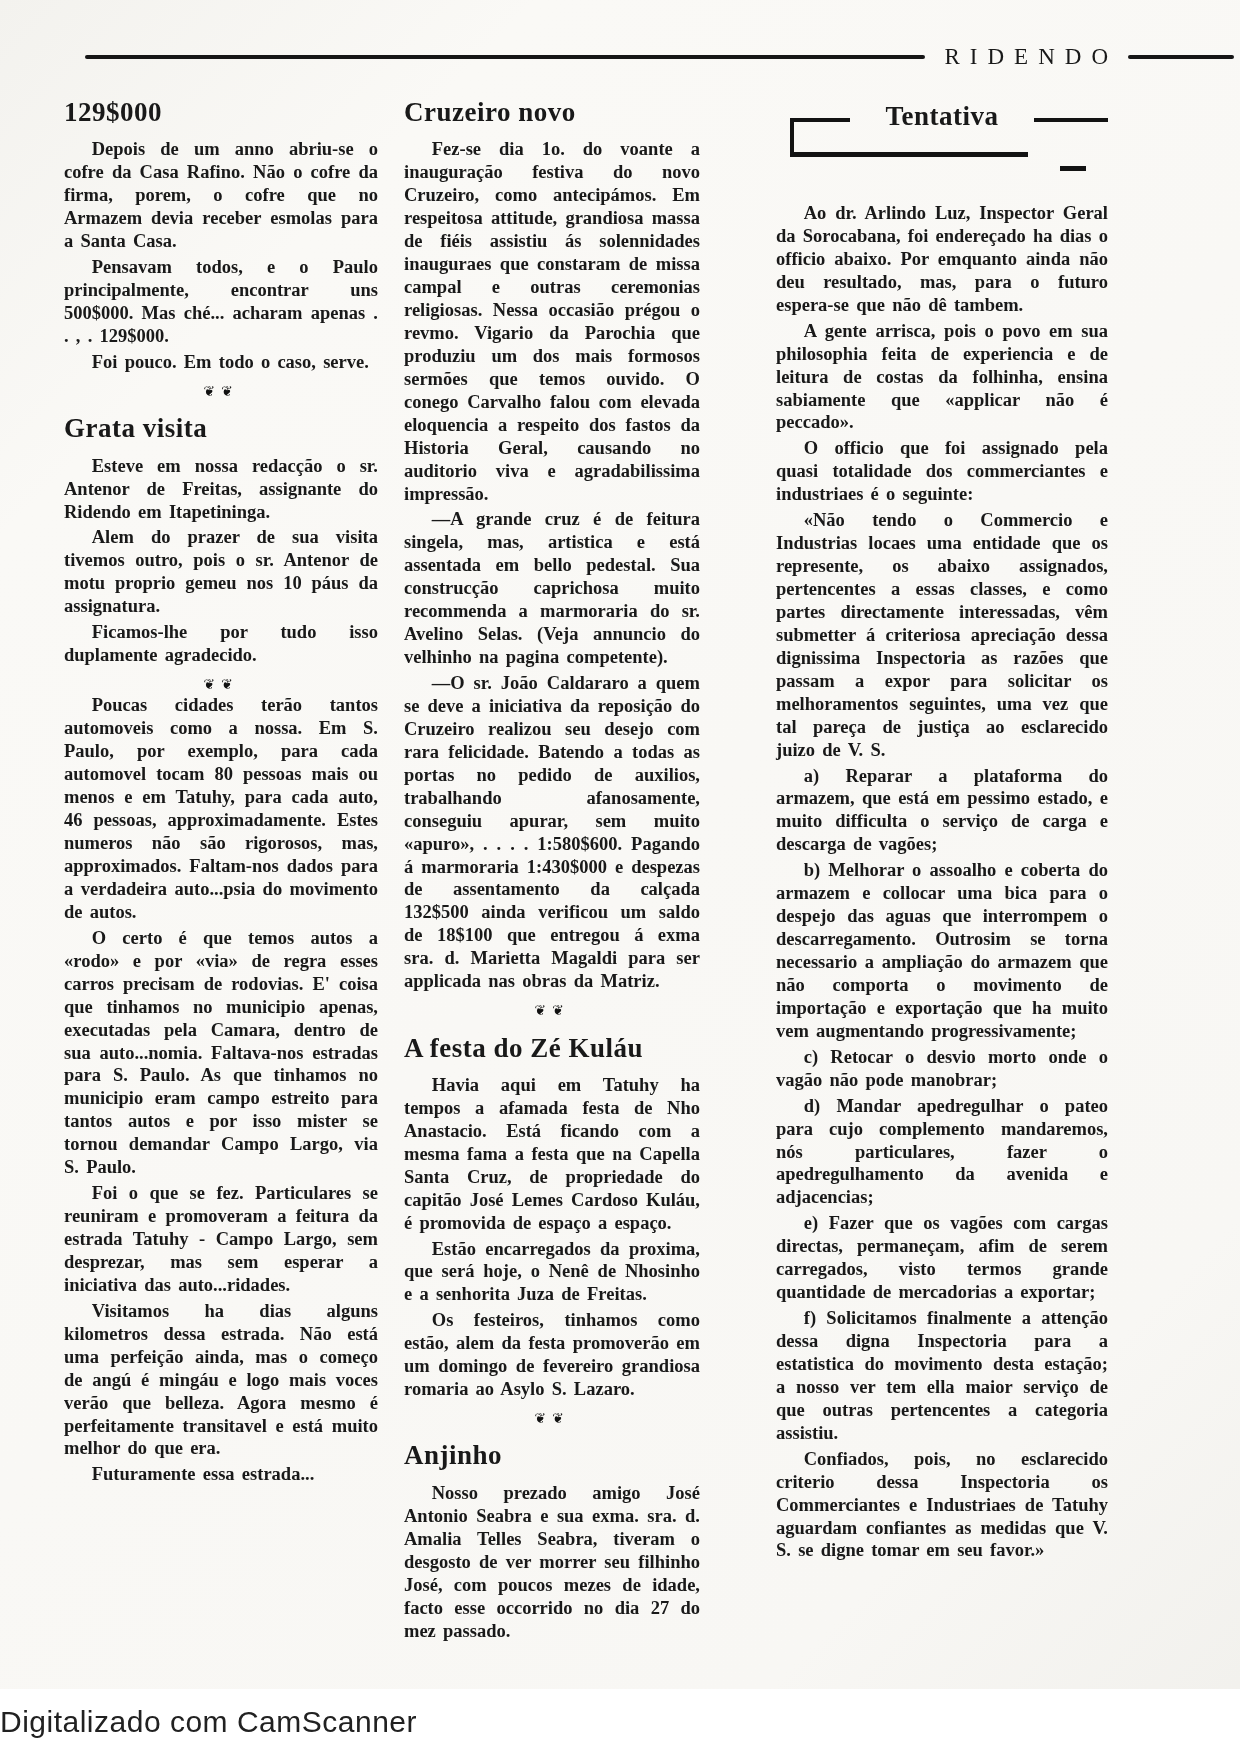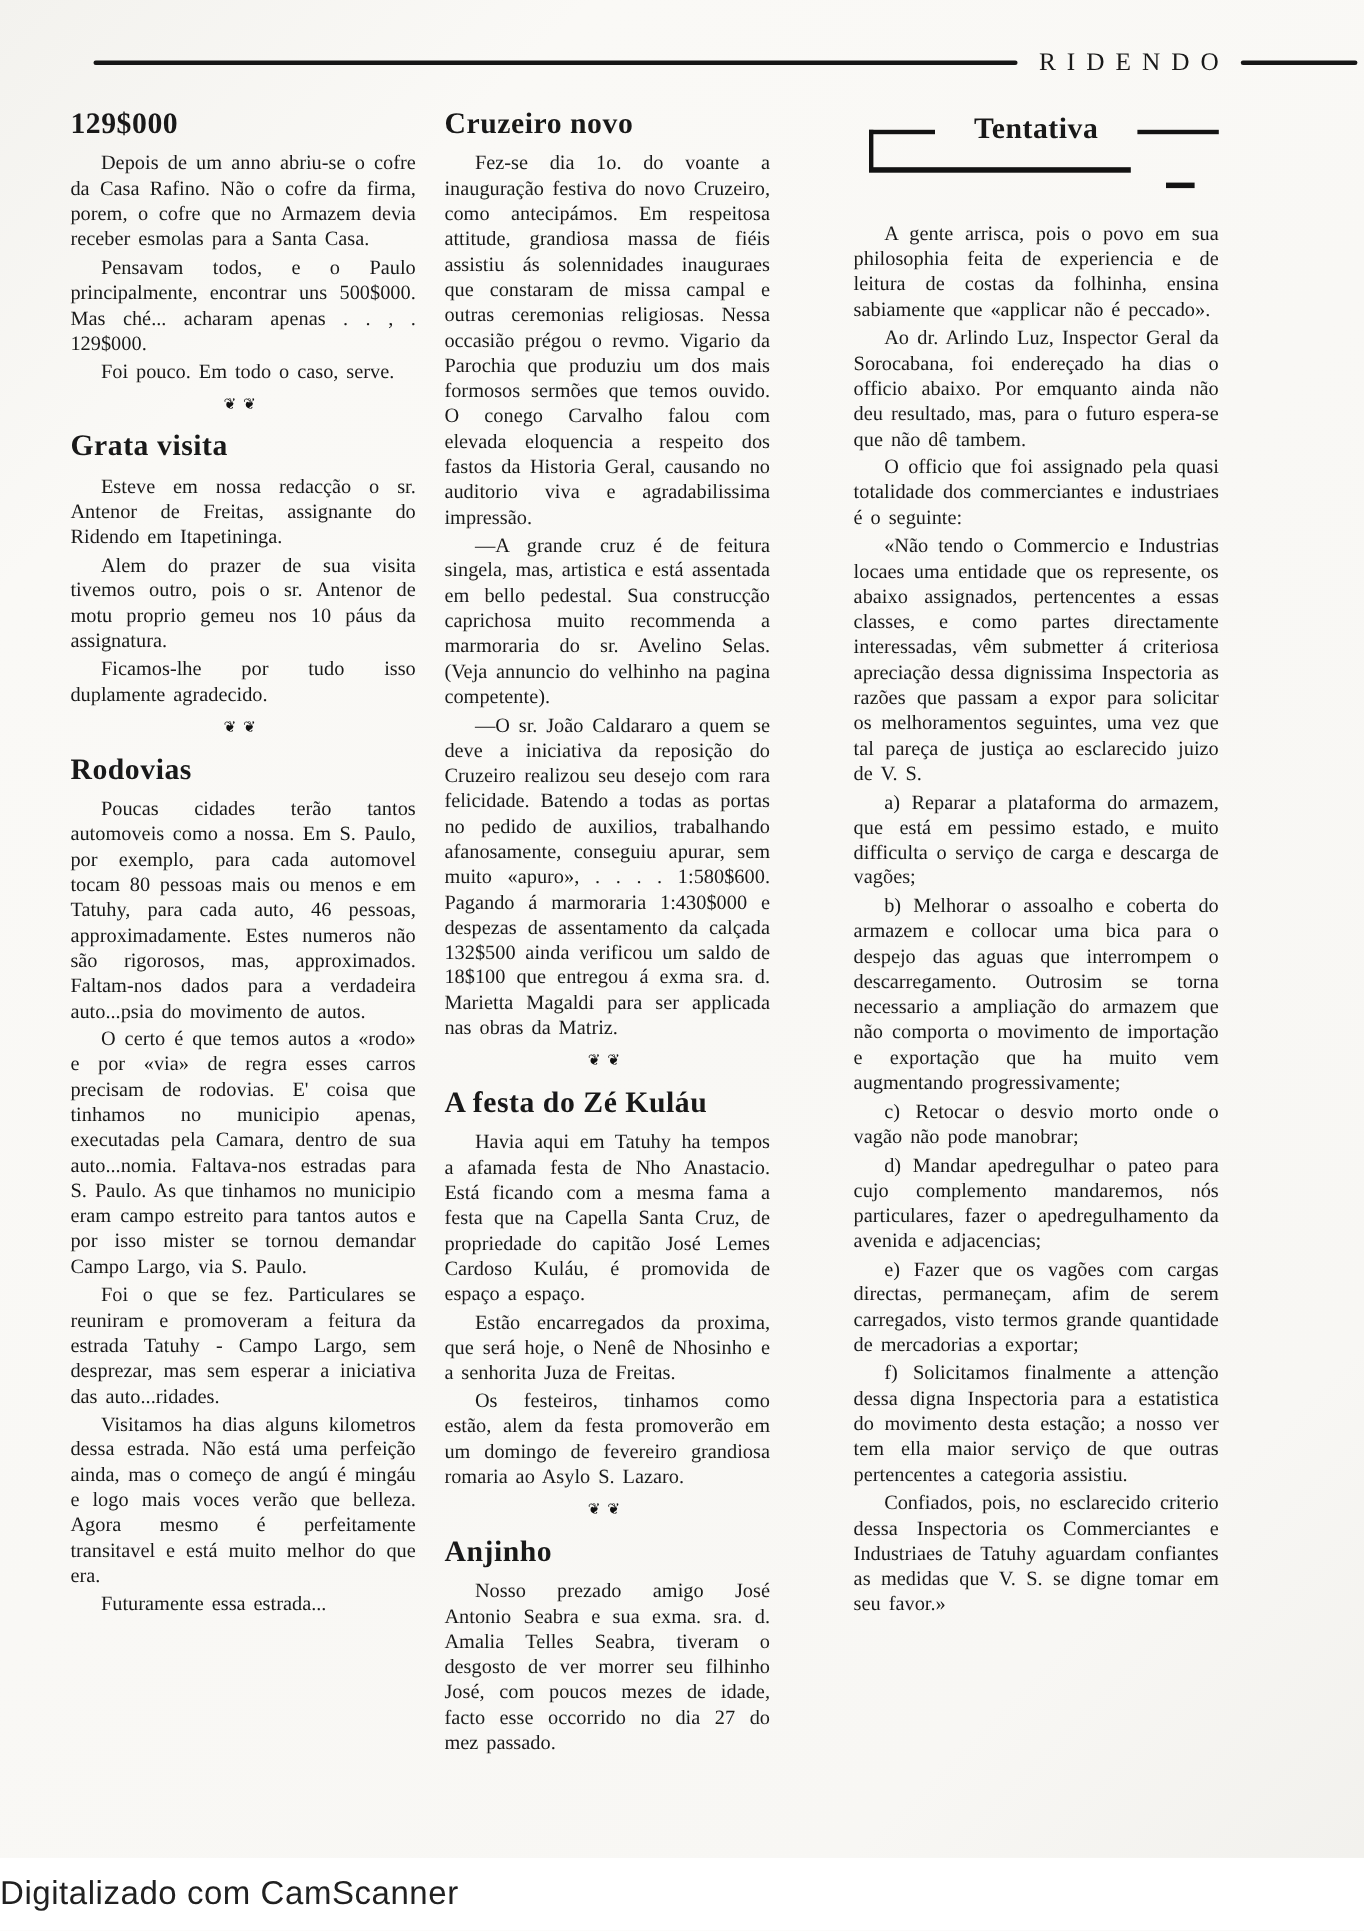--- a/index.html
+++ b/index.html
@@ -19,21 +19,21 @@
     margin:0 10px 0 20px; white-space:nowrap;
   }
   .rule-short { width:106px; height:4px; background:#161616; border-radius:2px; }
 
   
   .content { display:flex; padding-left:64px; }
   .col { text-align:justify; font-size:18.5px; line-height:1.24; }
   .col1 { width:314px; margin-right:26px; }
   .col2 { width:296px; margin-right:76px; }
   .col3 { width:332px; }
-  .col p { margin:0 0 3px 0; text-indent:1.5em; word-spacing:0.14em; }
+  .col p { margin:0 0 3px 0; text-indent:1.5em; word-spacing:0.14em;font-weight:bold; }
   .col h2 {
     font-size:27px; font-weight:bold; letter-spacing:0.5px;
     margin:12px 0 9px 0; text-align:left; text-indent:0;
   }
   .divider {
     text-align:center; font-family:"DejaVu Sans", sans-serif;
     font-size:14px; letter-spacing:6px; margin:9px 0 1px 0; color:#111;
   }
 
   
@@ -82,21 +82,20 @@
       </article>
       <div class="divider">❦❦</div>
       <article>
         <h2>Grata visita</h2>
         <p>Esteve em nossa redacção o sr. Antenor de Freitas, assignante do Ridendo em Itapetininga.</p>
         <p>Alem do prazer de sua visita tivemos outro, pois o sr. Antenor de motu proprio gemeu nos 10 páus da assignatura.</p>
         <p>Ficamos-lhe por tudo isso duplamente agradecido.</p>
       </article>
       <div class="divider">❦❦</div>
       <article>
-        <h2>Rodovias</h2>
         <p>Poucas cidades terão tantos automoveis como a nossa. Em S. Paulo, por exemplo, para cada automovel tocam 80 pessoas mais ou menos e em Tatuhy, para cada auto, 46 pessoas, approximadamente. Estes numeros não são rigorosos, mas, approximados. Faltam-nos dados para a verdadeira auto...psia do movimento de autos.</p>
         <p>O certo é que temos autos a «rodo» e por «via» de regra esses carros precisam de rodovias. E' coisa que tinhamos no municipio apenas, executadas pela Camara, dentro de sua auto...nomia. Faltava-nos estradas para S. Paulo. As que tinhamos no municipio eram campo estreito para tantos autos e por isso mister se tornou demandar Campo Largo, via S. Paulo.</p>
         <p>Foi o que se fez. Particulares se reuniram e promoveram a feitura da estrada Tatuhy - Campo Largo, sem desprezar, mas sem esperar a iniciativa das auto...ridades.</p>
         <p>Visitamos ha dias alguns kilometros dessa estrada. Não está uma perfeição ainda, mas o começo de angú é mingáu e logo mais voces verão que belleza. Agora mesmo é perfeitamente transitavel e está muito melhor do que era.</p>
         <p>Futuramente essa estrada...</p>
       </article>
     </section>
 
     <section class="col col2">
       <article>
@@ -122,22 +121,22 @@
     <section class="col col3">
       <article>
         <div class="tentativa-header">
           <div class="t-bar t-dash-left"></div>
           <h2 class="t-word">Tentativa</h2>
           <div class="t-bar t-dash-right"></div>
           <div class="t-bar t-vertical"></div>
           <div class="t-bar t-underline"></div>
           <div class="t-bar t-tick"></div>
         </div>
+        <p>Ao dr. Arlindo Luz, Inspector Geral da Sorocabana, foi endereçado ha dias o officio abaixo. Por emquanto ainda não deu resultado, mas, para o futuro espera-se que não dê tambem.</p>
         <p>A gente arrisca, pois o povo em sua philosophia feita de experiencia e de leitura de costas da folhinha, ensina sabiamente que «applicar não é peccado».</p>
-        <p>Ao dr. Arlindo Luz, Inspector Geral da Sorocabana, foi endereçado ha dias o officio abaixo. Por emquanto ainda não deu resultado, mas, para o futuro espera-se que não dê tambem.</p>
         <p>O officio que foi assignado pela quasi totalidade dos commerciantes e industriaes é o seguinte:</p>
         <p>«Não tendo o Commercio e Industrias locaes uma entidade que os represente, os abaixo assignados, pertencentes a essas classes, e como partes directamente interessadas, vêm submetter á criteriosa apreciação dessa dignissima Inspectoria as razões que passam a expor para solicitar os melhoramentos seguintes, uma vez que tal pareça de justiça ao esclarecido juizo de V. S.</p>
         <p>a) Reparar a plataforma do armazem, que está em pessimo estado, e muito difficulta o serviço de carga e descarga de vagões;</p>
         <p>b) Melhorar o assoalho e coberta do armazem e collocar uma bica para o despejo das aguas que interrompem o descarregamento. Outrosim se torna necessario a ampliação do armazem que não comporta o movimento de importação e exportação que ha muito vem augmentando progressivamente;</p>
         <p>c) Retocar o desvio morto onde o vagão não pode manobrar;</p>
         <p>d) Mandar apedregulhar o pateo para cujo complemento mandaremos, nós particulares, fazer o apedregulhamento da avenida e adjacencias;</p>
         <p>e) Fazer que os vagões com cargas directas, permaneçam, afim de serem carregados, visto termos grande quantidade de mercadorias a exportar;</p>
         <p>f) Solicitamos finalmente a attenção dessa digna Inspectoria para a estatistica do movimento desta estação; a nosso ver tem ella maior serviço de que outras pertencentes a categoria assistiu.</p>
         <p>Confiados, pois, no esclarecido criterio dessa Inspectoria os Commerciantes e Industriaes de Tatuhy aguardam confiantes as medidas que V. S. se digne tomar em seu favor.»</p>
       </article>

